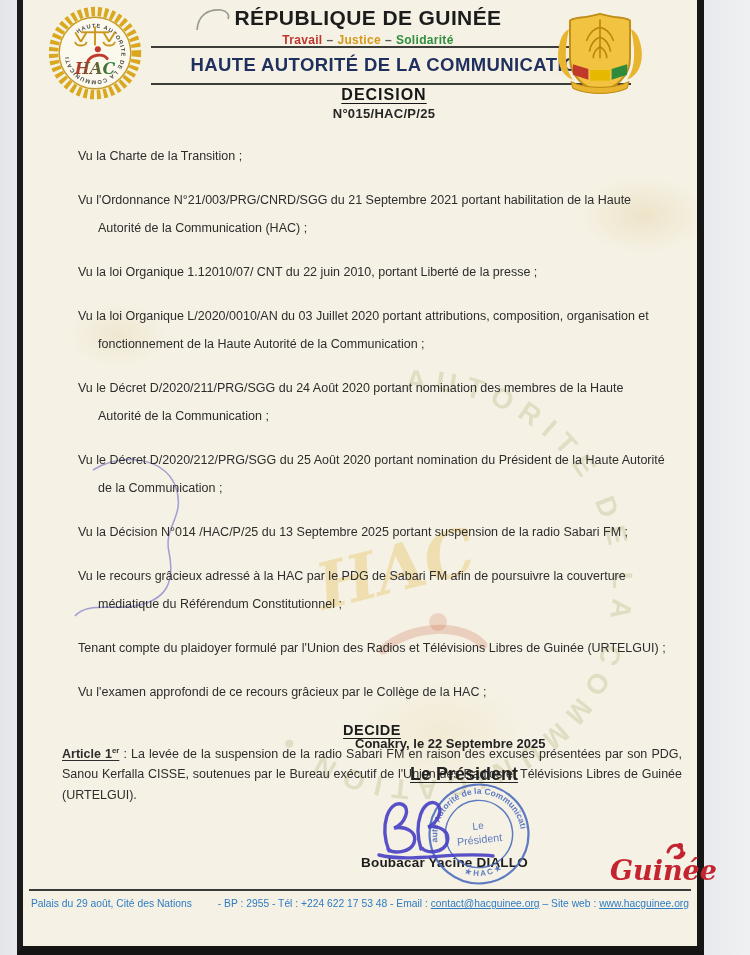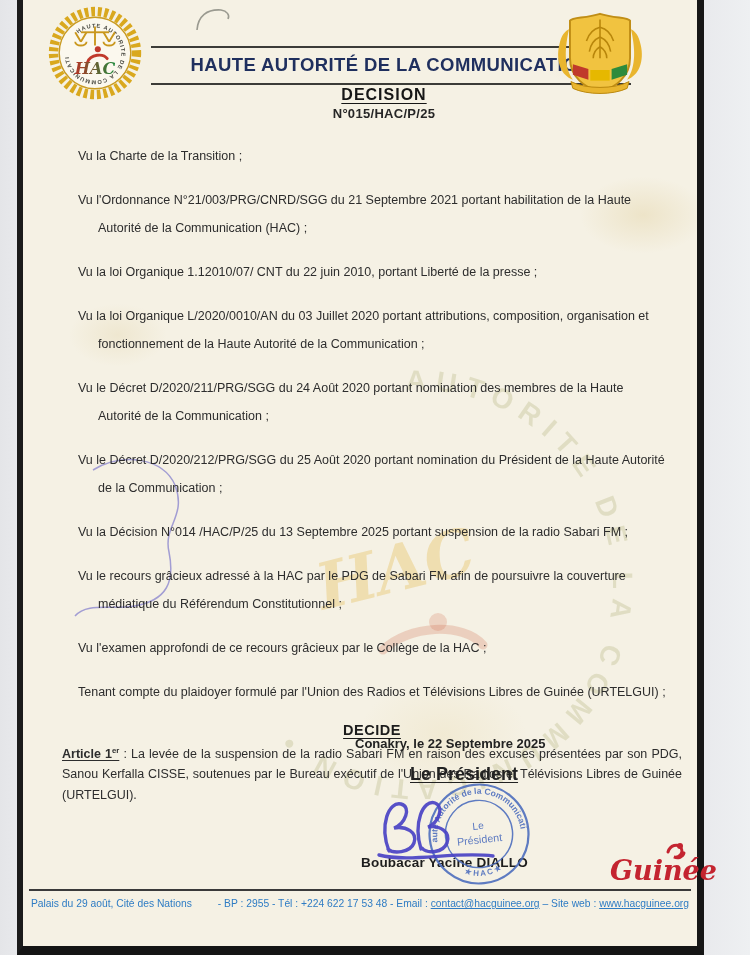--- a/index.html
+++ b/index.html
@@ -98,20 +98,26 @@
           <path d="M64,30 l6,10 M76,30 l-6,10 M64,40 a6,4 0 0,0 12,0"></path>
         </g>
 
         <g>
           <circle cx="58" cy="48" r="3.2" fill="#c0392b"></circle>
           <path d="M47,62 C50,53 64,52 68,58" fill="none" stroke="#c0392b" stroke-width="3" stroke-linecap="round"></path>
         </g>
         <text x="55" y="74" text-anchor="middle" font-size="17" font-weight="bold" font-style="italic" font-family="DejaVu Serif, serif" fill="url(#hacGrad)">HAC</text>
       </svg>
 
+      <div class="hdr-center">
+        <div class="republic">RÉPUBLIQUE DE GUINÉE</div>
+        <div class="motto">
+          <span class="w1">Travail</span><span class="sep">–</span><span class="w2">Justice</span><span class="sep">–</span><span class="w3">Solidarité</span>
+        </div>
+      </div>
 
       <div class="banner">
         <span class="banner-text">HAUTE AUTORITÉ DE LA COMMUNICATION</span>
       </div>
 
       <svg class="logo-right" viewBox="0 0 100 95">
         <path d="M18,22 C14,40 12,60 22,74 C10,70 4,55 8,38 C10,28 14,24 18,22 Z" fill="#e9b52e"></path>
         <path d="M82,22 C86,40 88,60 78,74 C90,70 96,55 92,38 C90,28 86,24 82,22 Z" fill="#e9b52e"></path>
         <path d="M50,6 C66,11 78,9 81,13 L81,52 C81,71 66,82 50,87 C34,82 19,71 19,52 L19,13 C22,9 34,11 50,6 Z" fill="#f1c340" stroke="#c08e16" stroke-width="2"></path>
         <g stroke="#b8860b" stroke-width="1.6" fill="none">
@@ -152,22 +158,22 @@
 
     <div class="doc-body">
       <p class="vu">Vu la Charte de la Transition ;</p>
       <p class="vu">Vu l'Ordonnance N°21/003/PRG/CNRD/SGG du 21 Septembre 2021 portant habilitation de la Haute Autorité de la Communication (HAC) ;</p>
       <p class="vu">Vu la loi Organique 1.12010/07/ CNT du 22 juin 2010, portant Liberté de la presse ;</p>
       <p class="vu">Vu la loi Organique L/2020/0010/AN du 03 Juillet 2020 portant attributions, composition, organisation et fonctionnement de la Haute Autorité de la Communication ;</p>
       <p class="vu">Vu le Décret D/2020/211/PRG/SGG du 24 Août 2020 portant nomination des membres de la Haute Autorité de la Communication ;</p>
       <p class="vu">Vu le Décret D/2020/212/PRG/SGG du 25 Août 2020 portant nomination du Président de la Haute Autorité de la Communication ;</p>
       <p class="vu">Vu la Décision N°014 /HAC/P/25 du 13 Septembre 2025 portant suspension de la radio Sabari FM ;</p>
       <p class="vu">Vu le recours grâcieux adressé à la HAC par le PDG de Sabari FM afin de poursuivre la couverture médiatique du Référendum Constitutionnel ;</p>
+      <p class="vu">Tenant compte du plaidoyer formulé par l'Union des Radios et Télévisions Libres de Guinée (URTELGUI) ;</p>
       <p class="vu">Vu l'examen approfondi de ce recours grâcieux par le Collège de la HAC ;</p>
-      <p class="vu">Tenant compte du plaidoyer formulé par l'Union des Radios et Télévisions Libres de Guinée (URTELGUI) ;</p>
 
       <div class="decide"><u>DECIDE</u></div>
 
       <p class="article"><span class="lbl"><span>Article 1</span><sup>er</sup></span><span> : La levée de la suspension de la radio Sabari FM en raison des excuses présentées par son PDG, Sanou Kerfalla CISSE, soutenues par le Bureau exécutif de l'Union des Radios et Télévisions Libres de Guinée (URTELGUI).</span></p>
 
     </div>
 
     <div class="sig-date">Conakry, le 22 Septembre 2025</div>
     <div class="sig-role">Le Président</div>
 

